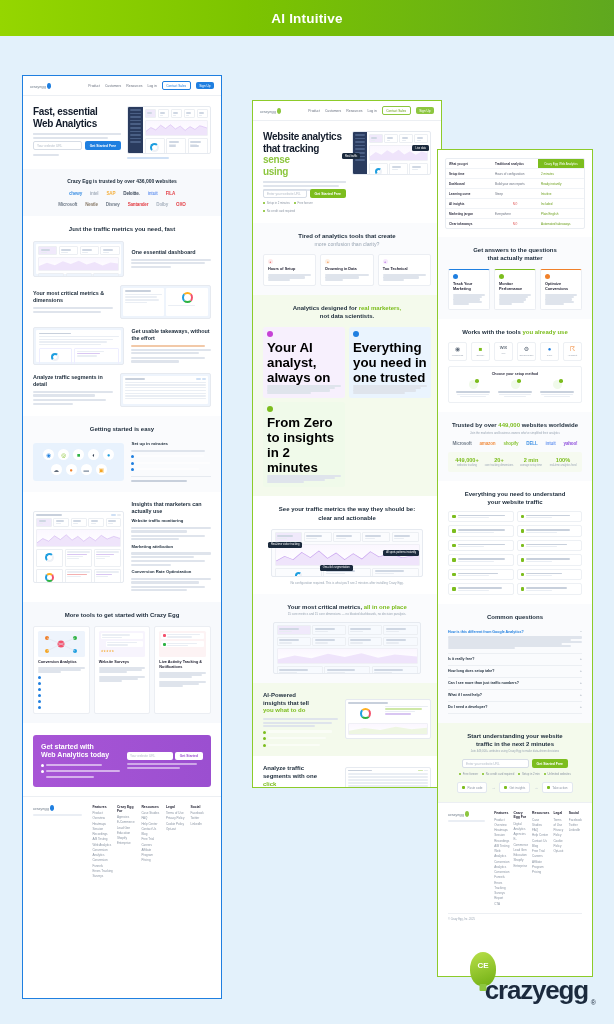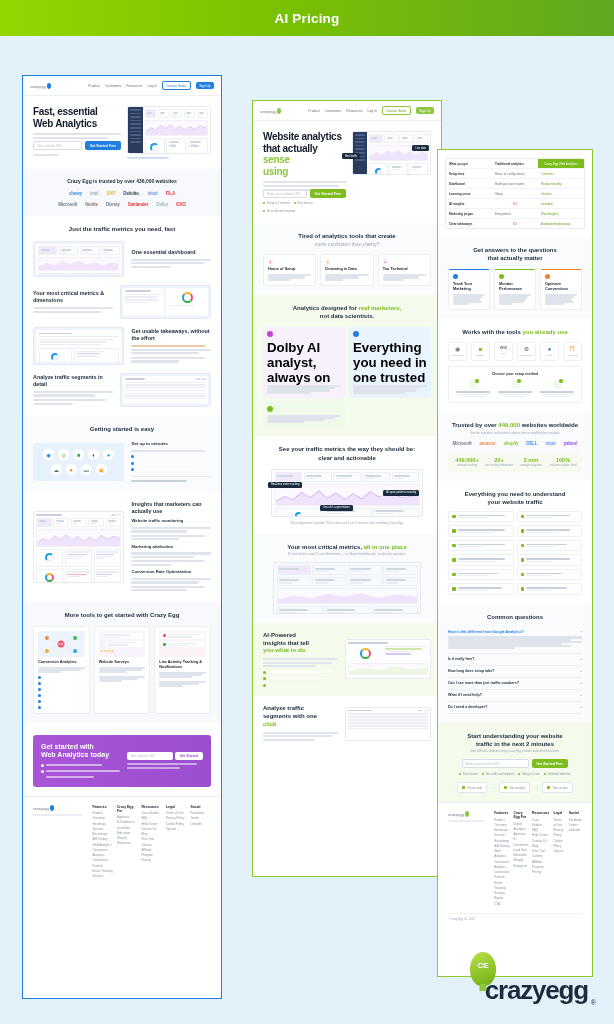--- a/index.html
+++ b/index.html
@@ -16,21 +16,21 @@
     color:#fff; font-weight:bold; font-size:13.5px; letter-spacing:.2px; }
   .banner-human { background: linear-gradient(90deg,#00a3e0 0%, #0b6fd8 55%, #0b5fd0 100%); }
   .banner-ai { background: linear-gradient(90deg,#95d600 0%, #7cc400 40%, #5fa81f 100%); }
 
   
   .canvas { position:relative; width:614px; height:988px; background:#e3f1fb; }
 
   
   .page { position:absolute; background:#fff; overflow:hidden; }
   .page-human { left:22px; top:39px; width:200px; height:924px; border:1.4px solid #1f7fe0; }
-  .page-ai1   { left:252px; top:64px; width:190px; height:777px; border:1.4px solid #8dcb2a; }
+  .page-ai1   { left:252px; top:64px; width:190px; height:688px; border:1.4px solid #8dcb2a; }
   .page-ai2   { left:437px; top:113px; width:156px; height:828px; border:1.4px solid #8dcb2a; }
 
   
   .nav { display:flex; align-items:center; justify-content:space-between;
     padding:5px 7px; border-bottom:.5px solid #eceff3; background:#fff; }
   .logo { display:flex; align-items:flex-end; gap:1px; }
   .logo-word { font-size:4px; font-weight:bold; color:#9aa3ad; letter-spacing:-.2px; }
   .logo-egg { width:4px; height:6px; border-radius:50% 50% 45% 45%; background:#8dc63f; }
   .logo-egg.blue { background:#1f7fe0; }
   .nav-links { display:flex; align-items:center; gap:5px; }
@@ -191,21 +191,21 @@
   .brand-egg:after { content:"CE"; position:absolute; left:50%; top:38%;
     transform:translate(-50%,-50%); color:#fff; font-size:8px; font-weight:bold; }
   .brand-egg:before { content:""; position:absolute; left:50%; bottom:-5px;
     transform:translateX(-50%); width:7px; height:7px; border-radius:1px; background:#8dc63f; }
 </style>
 </head>
 <body>
 
 <div class="banner">
   <div class="banner-half banner-ai">
-    <span>AI Pricing</span>
+    <span>AI Intuitive</span>
   </div>
 </div>
 
 <div class="canvas">
 
   <div class="page page-human">
 
     <div class="nav">
       <div class="logo">
         <span class="logo-word">crazyegg</span>
@@ -789,21 +789,21 @@
         <span class="nav-link">Log in</span>
         <span class="nav-btn ghost-g">Contact Sales</span>
         <span class="nav-btn solid-g">Sign Up</span>
       </div>
     </div>
 
     <div class="sec" style="display:flex;gap:6px;padding:10px;position:relative;">
       <div style="flex:1.05;">
         <div class="h1">
           <div>Website analytics</div>
-          <div><span>that actually</span> <span class="g">sense</span></div>
+          <div><span>that tracking</span> <span class="g">sense</span></div>
           <div class="g">using</div>
         </div>
         <div class="lead bar stack">
           <div class="bar w100"></div>
             <div class="bar w92"></div>
             <div class="bar w70"></div>
         </div>
         <div class="form-row">
           <div class="field">Enter your website URL</div>
           <div class="cta-btn cta-green">Get Started Free</div>
@@ -910,36 +910,37 @@
     </div>
 
     <div class="sec mint">
       <div class="sec-h">
         <span>Analytics designed for </span><span class="accent">real marketers,</span>
         <div>not data scientists.</div>
       </div>
       <div class="cards4">
         <div class="card4 c-pur">
           <div class="dot" style="background:#c642d6;"></div>
-          <h5>Dolby AI analyst, always on</h5>
+          <h5>Your AI analyst, always on</h5>
           <div class="bar w100"></div>
             <div class="bar w92"></div>
             <div class="bar w85"></div>
             <div class="bar w60"></div>
         </div>
         <div class="card4 c-blu">
           <div class="dot" style="background:#1f7fe0;"></div>
           <h5>Everything you need in one trusted</h5>
           <div class="bar w100"></div>
             <div class="bar w92"></div>
             <div class="bar w85"></div>
             <div class="bar w70"></div>
         </div>
         <div class="card4 c-grn">
           <div class="dot" style="background:#7cbd1e;"></div>
+          <h5>From Zero to insights in 2 minutes</h5>
           <div class="bar w100"></div>
             <div class="bar w92"></div>
             <div class="bar w78"></div>
             <div class="bar w50"></div>
         </div>
       </div>
     </div>
 
     <div class="sec">
       <div class="sec-h">See your traffic metrics the way they should be:</div>

